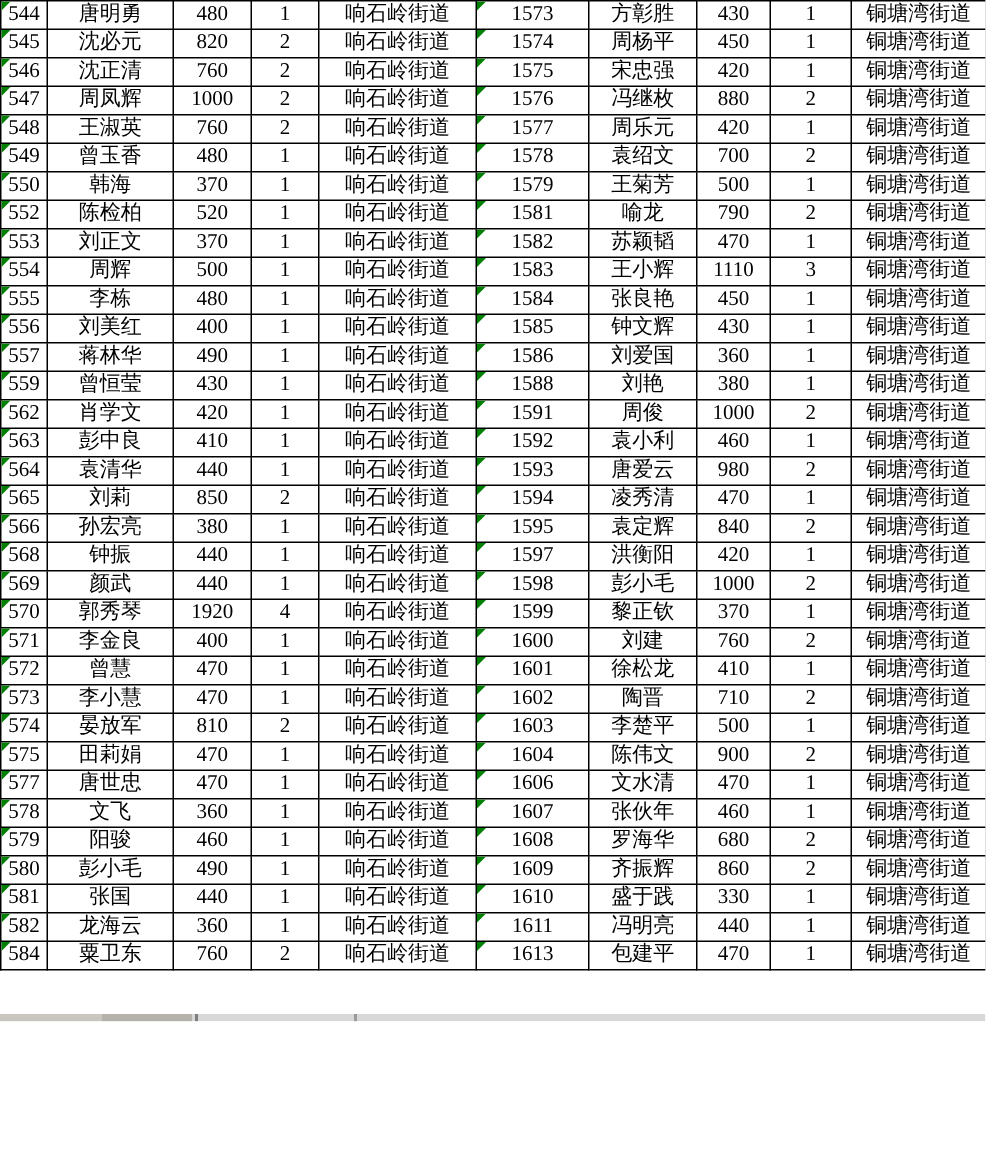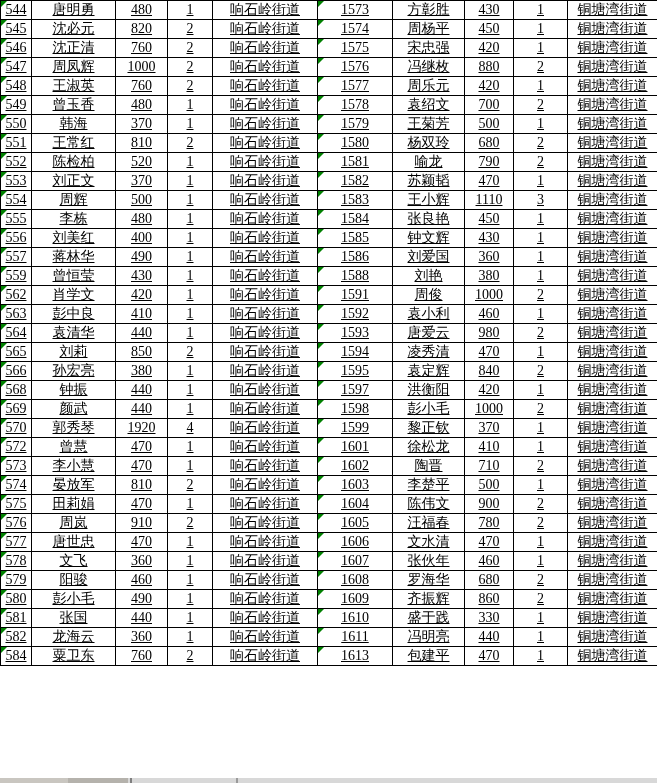--- a/index.html
+++ b/index.html
@@ -1,24 +1,23 @@
 <!DOCTYPE html>
 <html><head>
 <meta charset="utf-8">
 <style>
   html,body{margin:0;padding:0;background:#fff;}
   #screen{
     position:relative;
-    width:657px;height:783px;
+    width:657px;height:681px;
     overflow:hidden;
     background:#ffffff;
     font-family:"Liberation Serif","DejaVu Serif",serif;
     font-size:14px;
     color:#000;
-    text-decoration:underline;
   }
   table.sheet{
     border-collapse:collapse;
     table-layout:fixed;
     width:657px;
   }
   table.sheet td{
     border:1px solid #000;
     height:18px;
     padding:0;
@@ -141,32 +140,20 @@
           <td>370</td>
           <td>1</td>
           <td>响石岭街道</td>
           <td class="idcell">1579<span class="tri"></span></td>
           <td>王菊芳</td>
           <td>500</td>
           <td>1</td>
           <td>铜塘湾街道</td>
         </tr>
         <tr>
-          <td class="idcell">551<span class="tri"></span></td>
-          <td>王常红</td>
-          <td>810</td>
-          <td>2</td>
-          <td>响石岭街道</td>
-          <td class="idcell">1580<span class="tri"></span></td>
-          <td>杨双玲</td>
-          <td>680</td>
-          <td>2</td>
-          <td>铜塘湾街道</td>
-        </tr>
-        <tr>
           <td class="idcell">552<span class="tri"></span></td>
           <td>陈检柏</td>
           <td>520</td>
           <td>1</td>
           <td>响石岭街道</td>
           <td class="idcell">1581<span class="tri"></span></td>
           <td>喻龙</td>
           <td>790</td>
           <td>2</td>
           <td>铜塘湾街道</td>
@@ -333,20 +320,32 @@
           <td>1920</td>
           <td>4</td>
           <td>响石岭街道</td>
           <td class="idcell">1599<span class="tri"></span></td>
           <td>黎正钦</td>
           <td>370</td>
           <td>1</td>
           <td>铜塘湾街道</td>
         </tr>
         <tr>
+          <td class="idcell">571<span class="tri"></span></td>
+          <td>李金良</td>
+          <td>400</td>
+          <td>1</td>
+          <td>响石岭街道</td>
+          <td class="idcell">1600<span class="tri"></span></td>
+          <td>刘建</td>
+          <td>760</td>
+          <td>2</td>
+          <td>铜塘湾街道</td>
+        </tr>
+        <tr>
           <td class="idcell">572<span class="tri"></span></td>
           <td>曾慧</td>
           <td>470</td>
           <td>1</td>
           <td>响石岭街道</td>
           <td class="idcell">1601<span class="tri"></span></td>
           <td>徐松龙</td>
           <td>410</td>
           <td>1</td>
           <td>铜塘湾街道</td>
@@ -377,32 +376,20 @@
         </tr>
         <tr>
           <td class="idcell">575<span class="tri"></span></td>
           <td>田莉娟</td>
           <td>470</td>
           <td>1</td>
           <td>响石岭街道</td>
           <td class="idcell">1604<span class="tri"></span></td>
           <td>陈伟文</td>
           <td>900</td>
-          <td>2</td>
-          <td>铜塘湾街道</td>
-        </tr>
-        <tr>
-          <td class="idcell">576<span class="tri"></span></td>
-          <td>周岚</td>
-          <td>910</td>
-          <td>2</td>
-          <td>响石岭街道</td>
-          <td class="idcell">1605<span class="tri"></span></td>
-          <td>汪福春</td>
-          <td>780</td>
           <td>2</td>
           <td>铜塘湾街道</td>
         </tr>
         <tr>
           <td class="idcell">577<span class="tri"></span></td>
           <td>唐世忠</td>
           <td>470</td>
           <td>1</td>
           <td>响石岭街道</td>
           <td class="idcell">1606<span class="tri"></span></td>

